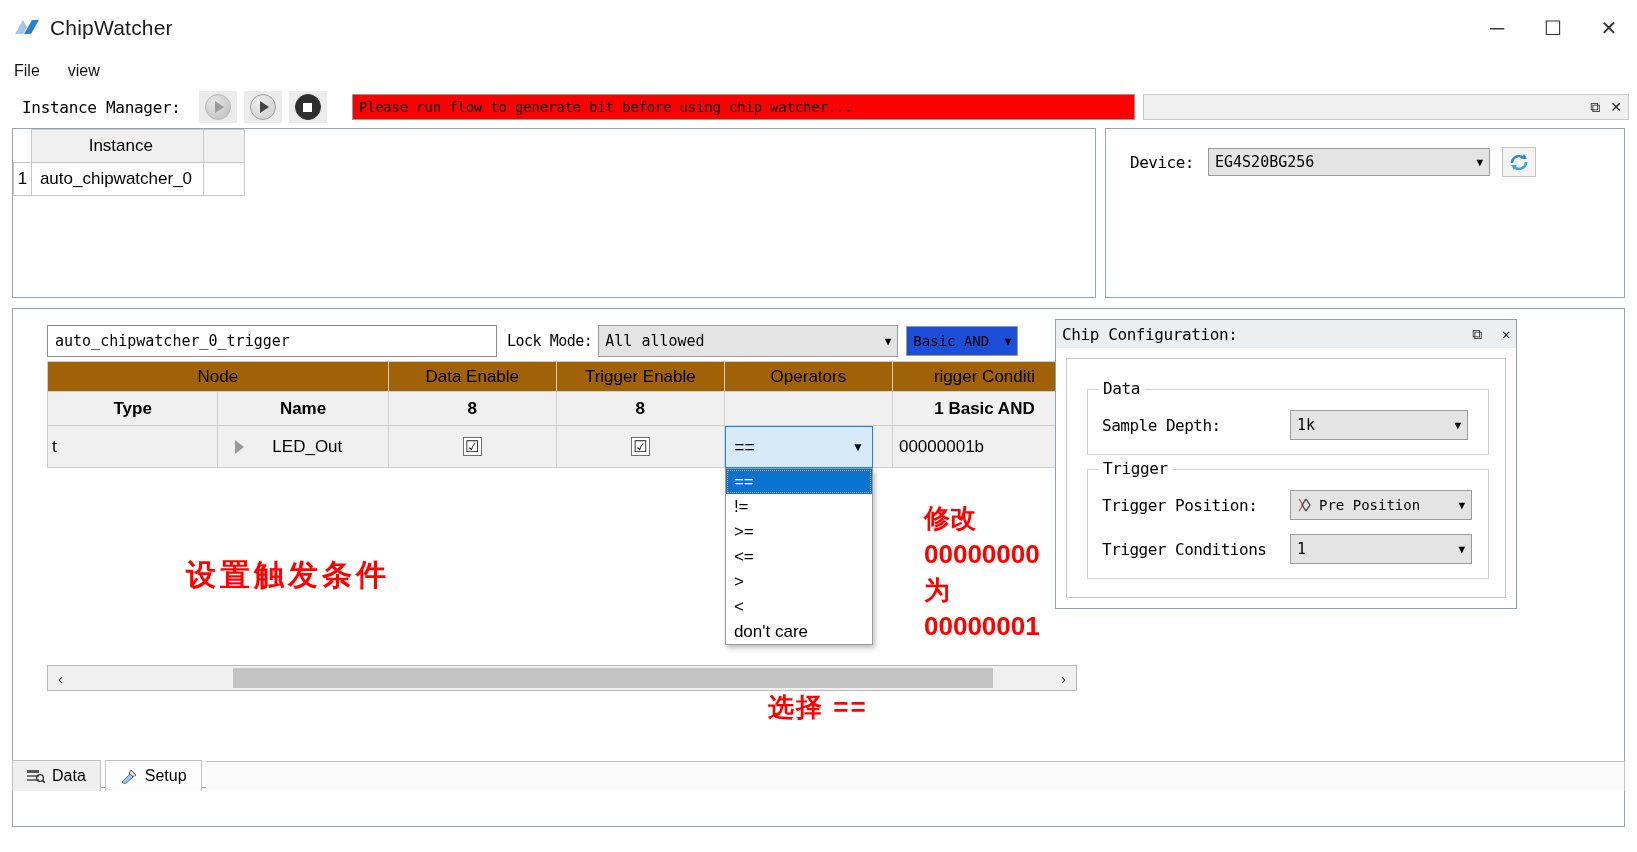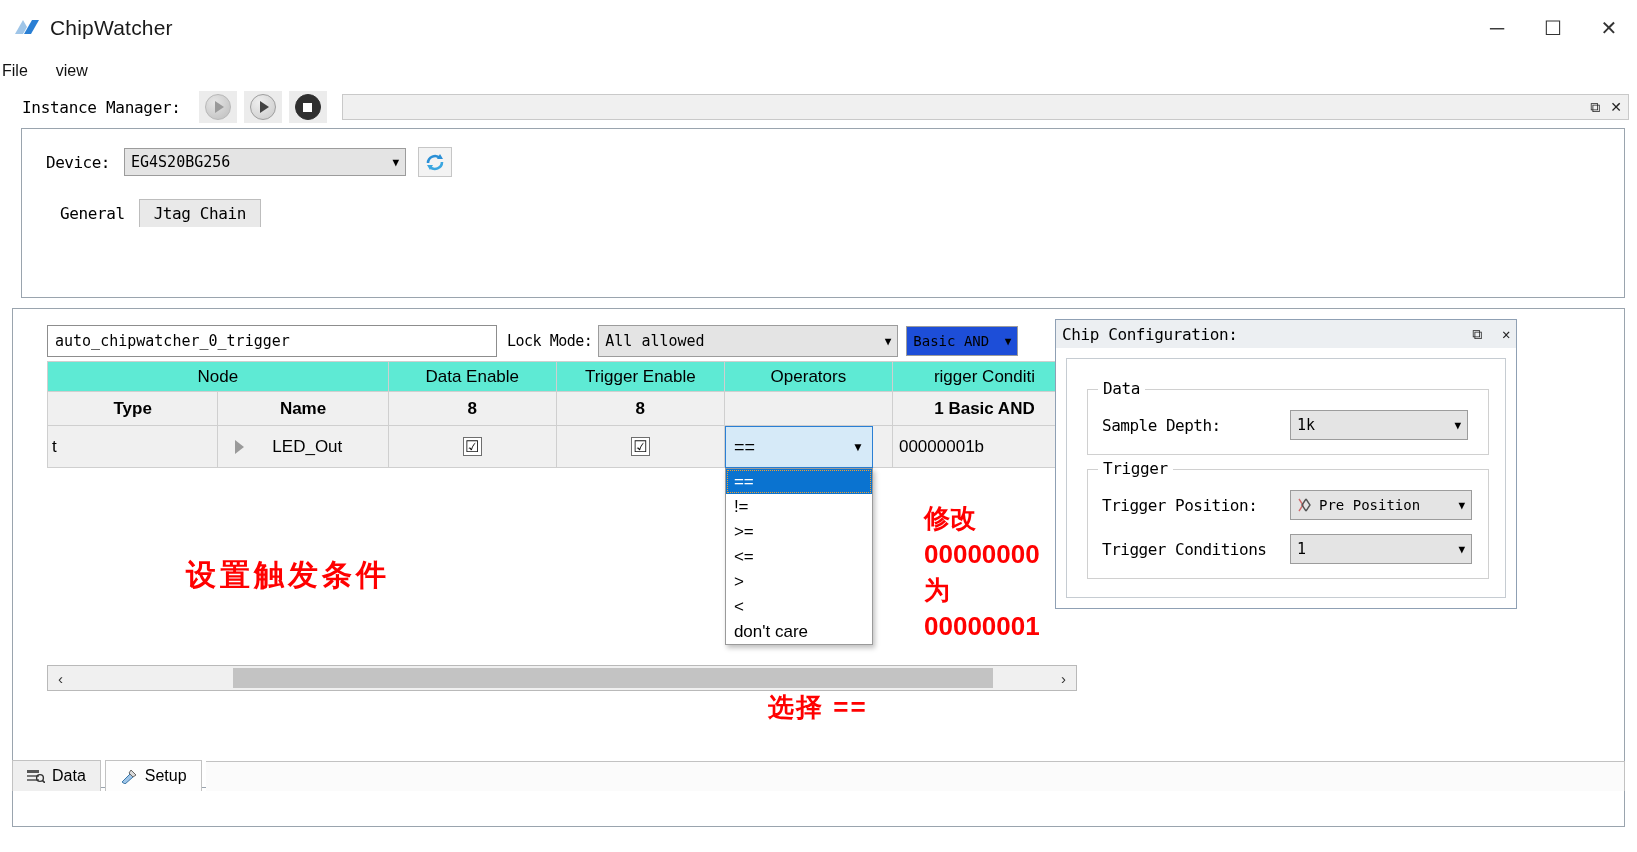--- a/index.html
+++ b/index.html
@@ -20,21 +20,21 @@
   }
   #app-logo { width:26px; height:22px; margin-right:10px; flex:0 0 auto; }
   #app-title { font-size:21px; color:#1a1a1a; letter-spacing:.2px; }
   #win-controls { margin-left:auto; display:flex; }
   .win-btn {
     width:56px; height:56px; display:flex; align-items:center; justify-content:center;
     font-size:20px; color:#333; cursor:pointer; user-select:none;
   }
 
   
-  #menubar { height:30px; display:flex; align-items:center; background:#fff; }
+  #menubar { height:30px; display:flex; align-items:center; padding-left:12px; background:#fff; }
   .menu-item { font-size:16px; color:#111; padding:2px 12px 2px 2px; margin-right:14px; cursor:default; }
 
   
   #toolbar {
     height:42px; display:flex; align-items:center;
     padding-left:22px; background:#fff;
   }
   #im-label { font-family:"DejaVu Sans Mono", monospace; font-size:16px; letter-spacing:-.3px; margin-right:18px; }
   .tb-btn {
     width:38px; height:32px; margin-right:7px; background:#ececec;
@@ -119,21 +119,21 @@
     display:flex; align-items:center; padding-left:7px;
     font-family:"DejaVu Sans Mono", monospace; font-size:15px;
   }
   #lock-label { font-family:"DejaVu Sans Mono", monospace; font-size:15px; letter-spacing:-.5px; margin:0 6px 0 10px; }
   #lock-combo { width:300px; height:32px; }
   #basic-combo { width:112px; height:30px; margin-left:8px; background:#1d4ed8; }
 
   
   #node-table { width:1030px; border-collapse:collapse; table-layout:fixed; margin-top:4px; }
   #node-table th, #node-table td { border:1px solid #cfcfcf; }
-  #node-table thead.h1 th { background:#5eead4; height:30px; font-weight:normal; font-size:17px; }
+  #node-table thead.h1 th { background:#a16207; height:30px; font-weight:normal; font-size:17px; }
   #node-table thead.h2 th { background:#f0f0f0; height:34px; font-weight:bold; font-size:17px; }
   #node-table tbody td { height:42px; background:#f0f0f0; font-size:17px; }
   .c-type { width:124px; }
   .c-name { width:300px; }
   .c-de   { width:148px; }
   .c-te   { width:148px; }
   .c-op   { width:148px; }
   .c-tc   { width:162px; }
   .cell-type { padding-left:4px; }
   .cell-name { display:flex; align-items:center; gap:28px; padding-left:16px; }
@@ -241,52 +241,69 @@
     <span class="circ grey-b">
         <span class="tri dk"></span>
       </span>
   </div>
   <div class="tb-btn">
     <span class="circ dark">
         <span class="sq"></span>
       </span>
   </div>
 
+  <div id="status-banner">
+    <span>Please run flow to generate bit before using chip watcher...</span>
+  </div>
 
   <div id="toolbar-right">
     <span class="dockbtn">⧉</span>
     <span class="dockbtn">✕</span>
   </div>
 </div>
 
 <div id="upper">
 
+  <div id="instance-panel">
+    <table class="grid" id="inst-table">
+      <thead>
+        <tr>
+          <th class="colnum"></th>
+          <th class="colname">Instance</th>
+          <th class="colblank"></th>
+        </tr>
+      </thead>
+      <tbody>
+        <tr>
+          <td class="colnum">1</td>
+          <td class="colname">auto_chipwatcher_0</td>
+          <td class="colblank"></td>
+        </tr>
+      </tbody>
+    </table>
+  </div>
 
   <div id="device-panel">
     <div class="frow">
       <div class="flabel" style="width:78px">Device:</div>
       <div class="combo" style="width:282px">
         <span>EG4S20BG256</span>
         <span class="arr">▼</span>
       </div>
       <div class="iconbtn">
         <svg width="22" height="20" viewBox="0 0 22 20">
           <path d="M4 11a7 7 0 0 1 12-4.8" fill="none" stroke="#2a8fd6" stroke-width="2.6"></path>
           <path d="M18 10a7 7 0 0 1-12 4.8" fill="none" stroke="#3aa6e0" stroke-width="2.6"></path>
           <polygon points="16,2 19,7 13,7" fill="#2a8fd6"></polygon>
           <polygon points="6,18 3,13 9,13" fill="#3aa6e0"></polygon>
         </svg>
       </div>
     </div>
 
 
-    <div class="tabrow">
-      <div class="tabitem">General</div>
-      <div class="tabitem active">Jtag Chain</div>
-    </div>
   </div>
 </div>
 
 <div id="lower">
 
   <div id="trigger-pane">
     <div id="trigger-top">
       <div id="trigger-name">auto_chipwatcher_0_trigger</div>
       <div id="lock-label">Lock Mode:</div>
       <div class="combo" id="lock-combo">

